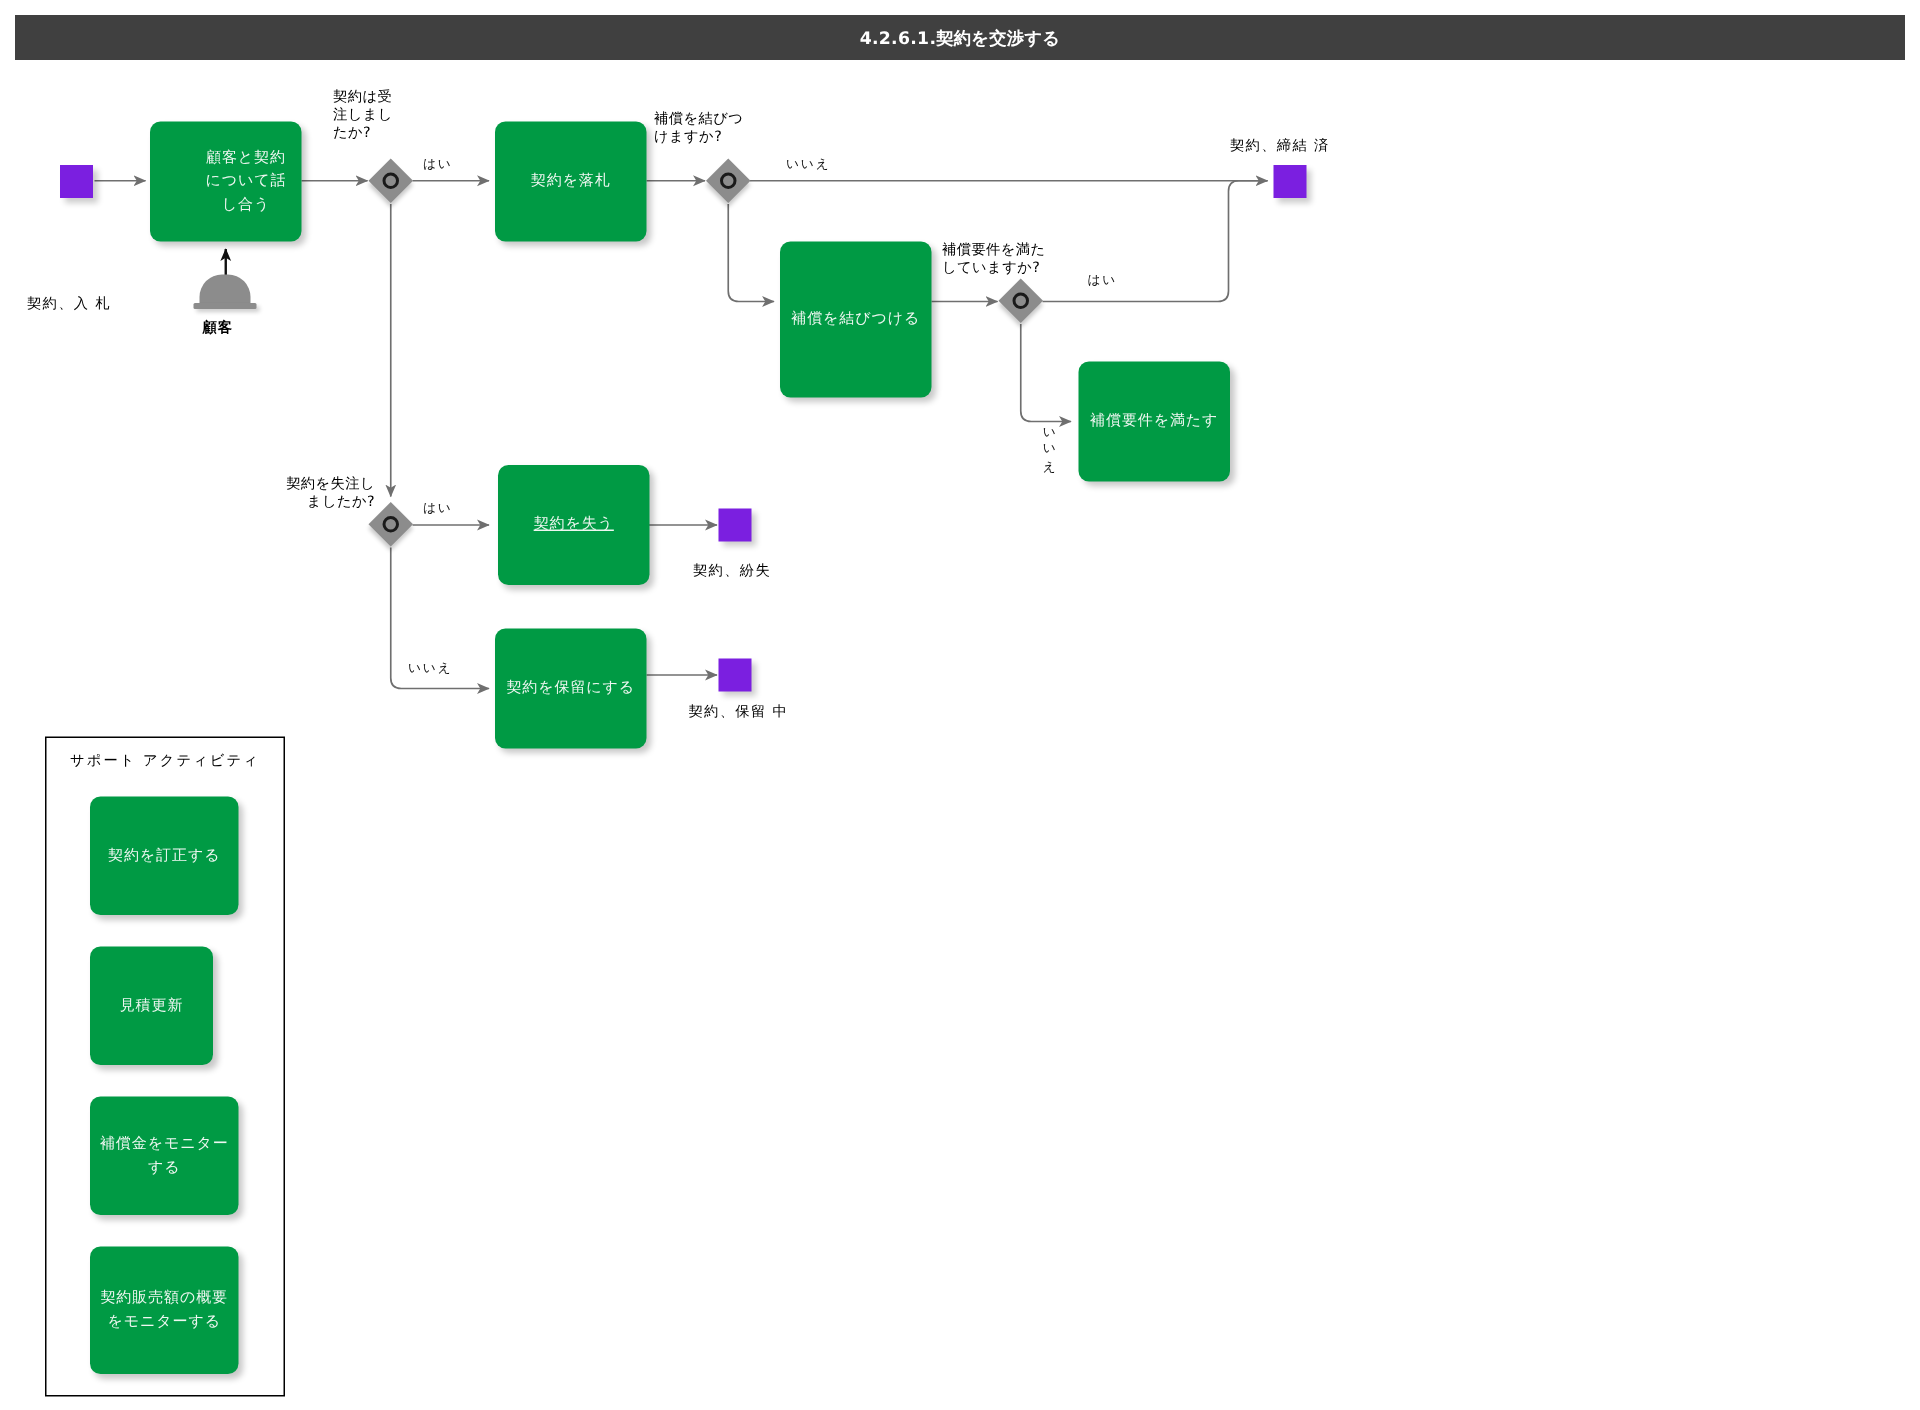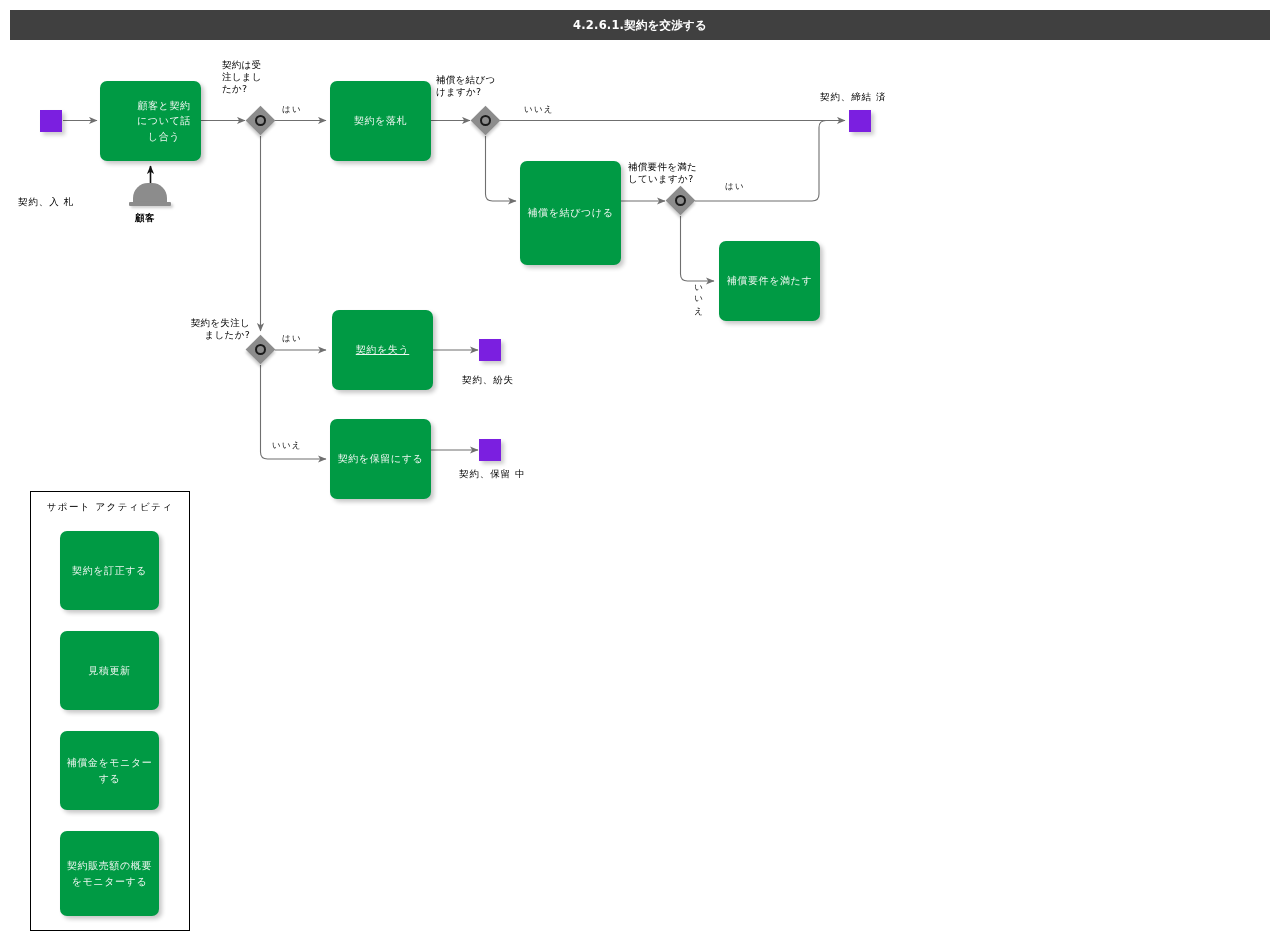--- a/index.html
+++ b/index.html
@@ -318,19 +318,19 @@
     <div class="base"></div>
   </div>
   <div class="actor-label" style="left:135px; top:212px;">顧客</div>
 
   <div class="support-panel">
     <div class="support-title">サポート アクティビティ</div>
   </div>
 
   <div class="node-box" style="left:60px; top:531px; width:99px; height:79px;">契約を訂正する</div>
 
-  <div class="node-box" style="left:60px; top:631px; width:99px; height:79px;">見積更新</div>
+  <div class="node-box" style="left:60px; top:631px; width:82px; height:79px;">見積更新</div>
 
   <div class="node-box" style="left:60px; top:731px; width:99px; height:79px;">補償金をモニターする</div>
 
   <div class="node-box" style="left:60px; top:831px; width:99px; height:85px;">契約販売額の概要をモニターする</div>
 
 </div>
 
 </body></html>

